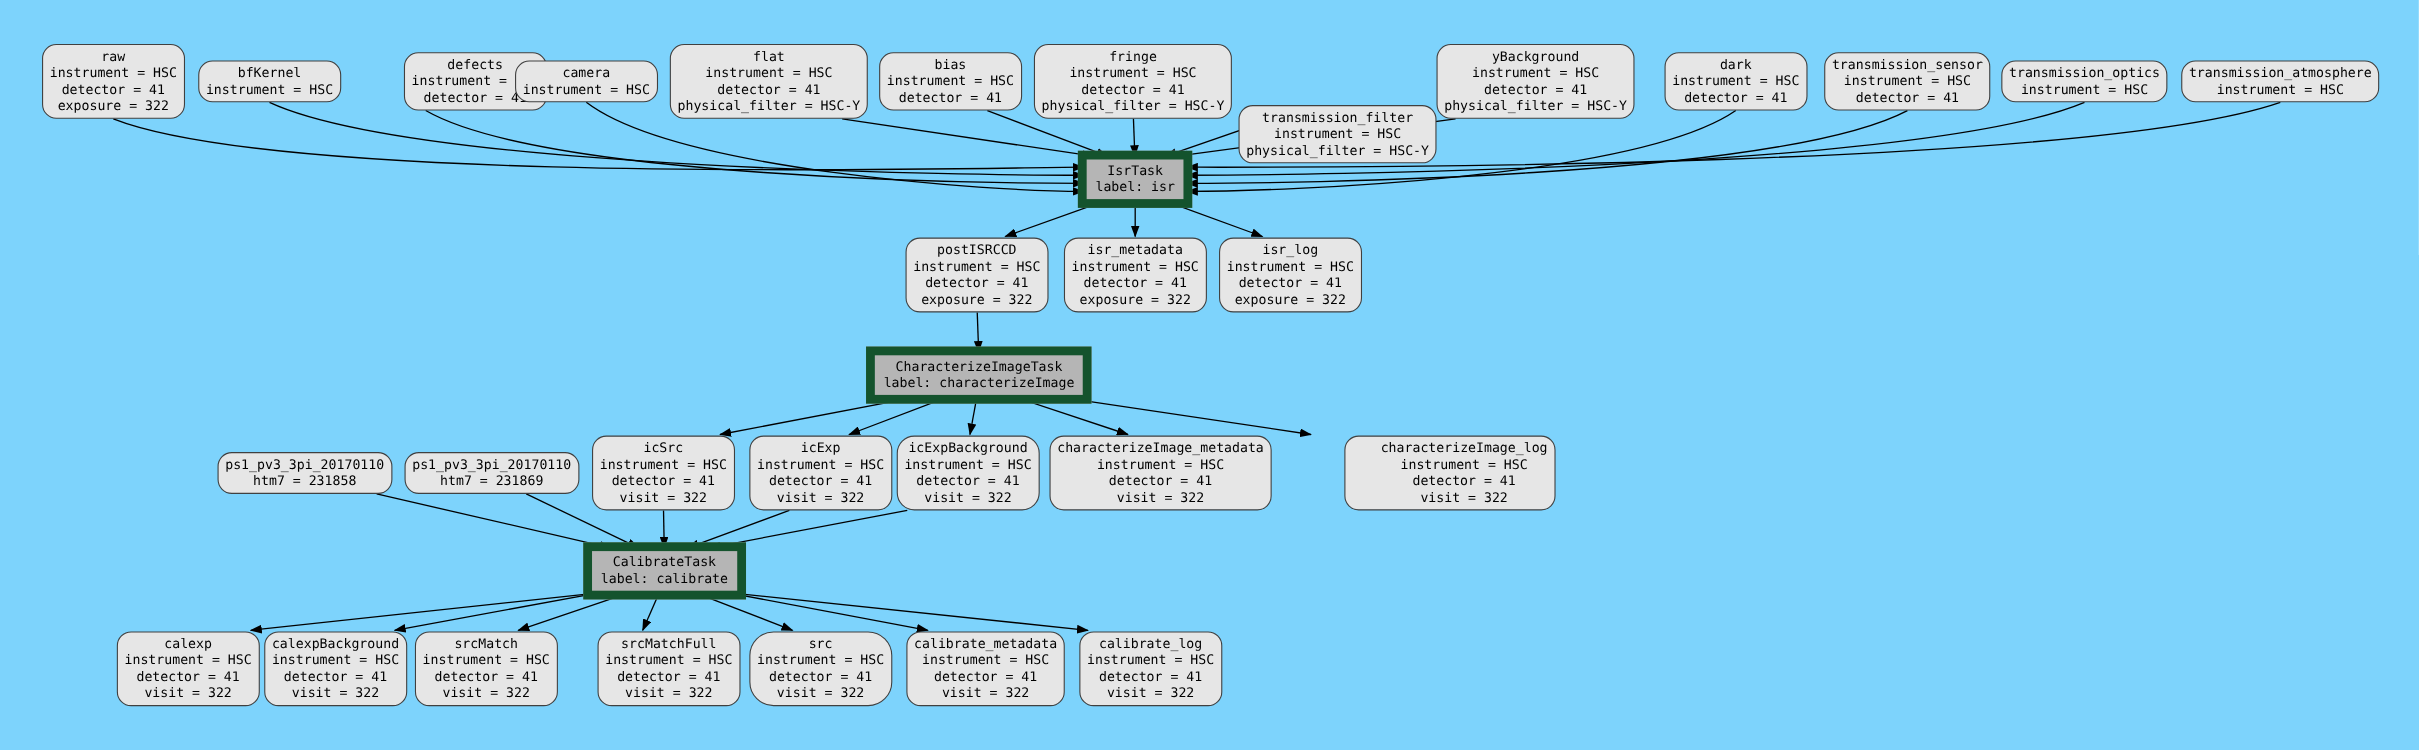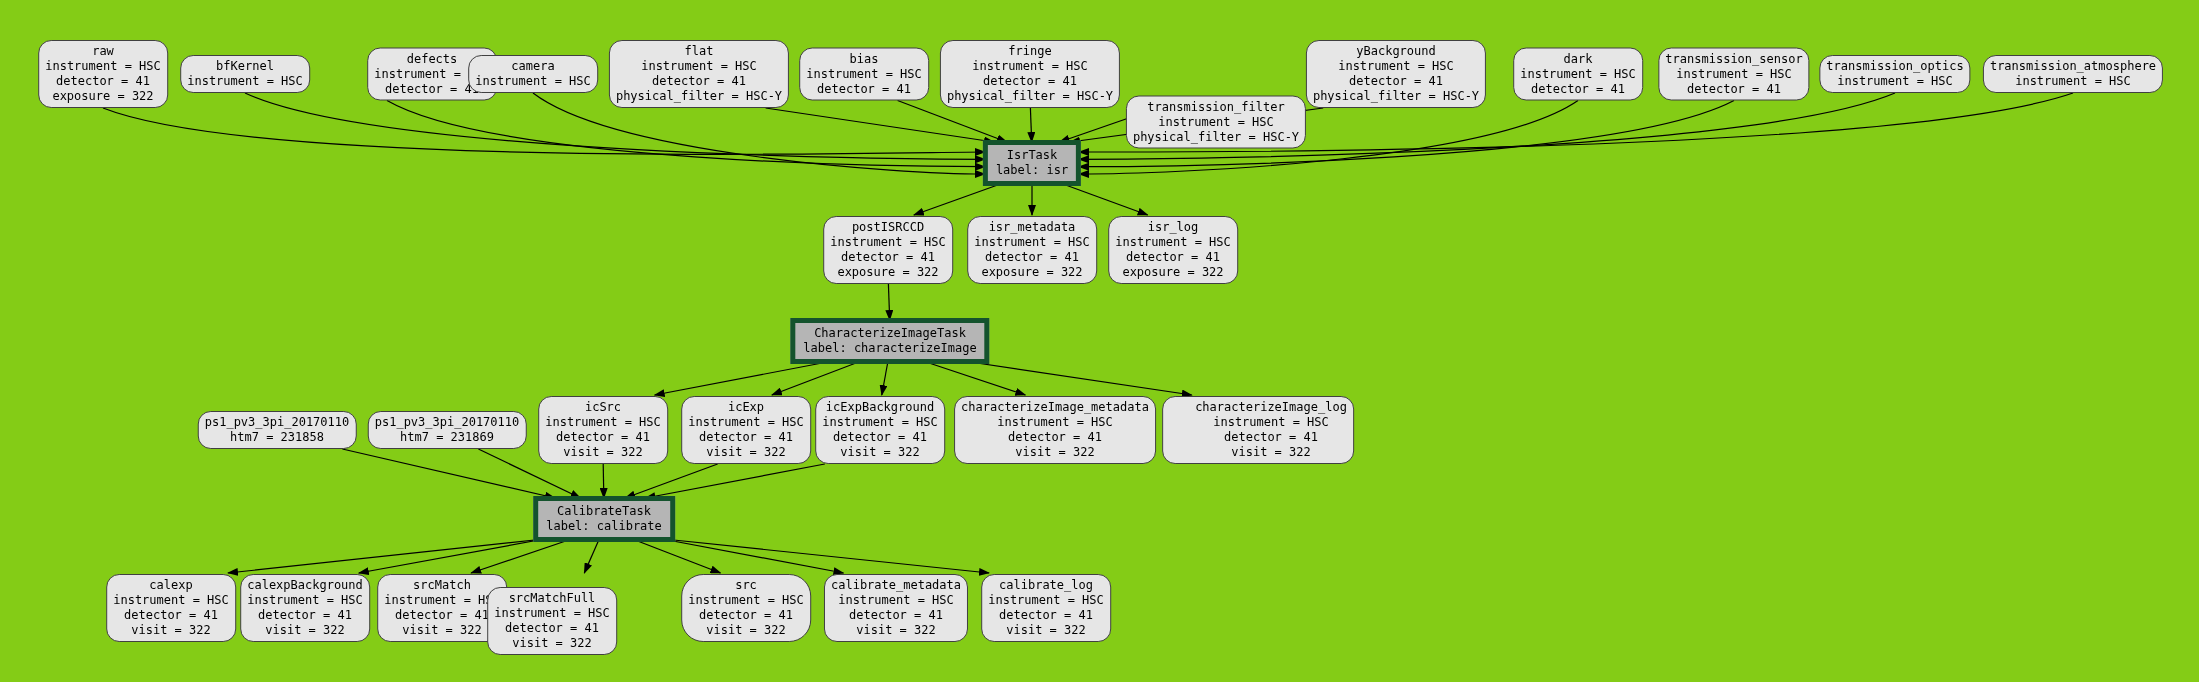--- a/index.html
+++ b/index.html
@@ -1,20 +1,20 @@
 <!DOCTYPE html>
 <html><head>
 <meta charset="utf-8">
 <style>
   html, body { margin: 0; padding: 0; background: #ffffff; }
   .canvas {
     position: relative;
     width: 2199px;
     height: 682px;
-    background: #84cc16;
+    background: #7dd3fc;
     font-family: "DejaVu Sans Mono", "Liberation Mono", monospace;
     overflow: hidden;
   }
   .edges {
     position: absolute;
     left: 0; top: 0;
     width: 2199px; height: 682px;
   }
   .node {
     position: absolute;
@@ -27,21 +27,21 @@
     box-sizing: border-box;
   }
   .node.dataset {
     background: #e6e6e6;
     border: 1.3px solid #404040;
     border-radius: 13px;
     padding: 3px 6px;
   }
   .node.task {
     background: #b5b5b5;
-    border: 5px solid #14532d;
+    border: 8px solid #14532d;
     border-radius: 0;
     padding: 3px 8px;
   }
   .node .title, .node .attr { pointer-events: none; }
   path.edge { stroke: #000000; stroke-width: 1.2; fill: none; }
 </style>
 </head>
 <body>
 
 <div class="canvas">
@@ -193,33 +193,33 @@
         <div class="attr">instrument = HSC</div>
         <div class="attr">detector = 41</div>
         <div class="attr">visit = 322</div>
       </div>
       <div class="node dataset" id="node-icExp" style="left: 746px; top: 430px;">
         <div class="title">icExp</div>
         <div class="attr">instrument = HSC</div>
         <div class="attr">detector = 41</div>
         <div class="attr">visit = 322</div>
       </div>
-      <div class="node dataset" id="node-icExpBackground" style="left: 880px; top: 430px;">
+      <div class="node dataset" id="node-icExpBackground" style="left: 880px; top: 430px; border-radius: 16px;">
         <div class="title">icExpBackground</div>
         <div class="attr">instrument = HSC</div>
         <div class="attr">detector = 41</div>
         <div class="attr">visit = 322</div>
       </div>
       <div class="node dataset" id="node-characterizeImage_metadata" style="left: 1055px; top: 430px;">
         <div class="title">characterizeImage_metadata</div>
         <div class="attr">instrument = HSC</div>
         <div class="attr">detector = 41</div>
         <div class="attr">visit = 322</div>
       </div>
-      <div class="node dataset" id="node-characterizeImage_log" style="left: 1258px; top: 430px; padding-left: 32px;">
+      <div class="node dataset" id="node-characterizeImage_log" style="left: 1318px; top: 430px; padding-left: 32px;">
         <div class="title">characterizeImage_log</div>
         <div class="attr">instrument = HSC</div>
         <div class="attr">detector = 41</div>
         <div class="attr">visit = 322</div>
       </div>
       <div class="node task" id="node-calibrate" style="left: 604px; top: 519px;">
         <div class="title">CalibrateTask</div>
         <div class="attr">label: calibrate</div>
       </div>
       <div class="node dataset" id="node-calexp" style="left: 171px; top: 608px;">
@@ -233,21 +233,21 @@
         <div class="attr">instrument = HSC</div>
         <div class="attr">detector = 41</div>
         <div class="attr">visit = 322</div>
       </div>
       <div class="node dataset" id="node-srcMatch" style="left: 442px; top: 608px;">
         <div class="title">srcMatch</div>
         <div class="attr">instrument = HSC</div>
         <div class="attr">detector = 41</div>
         <div class="attr">visit = 322</div>
       </div>
-      <div class="node dataset" id="node-srcMatchFull" style="left: 552px; top: 608px; margin-top: 13px;">
+      <div class="node dataset" id="node-srcMatchFull" style="left: 608px; top: 608px;">
         <div class="title">srcMatchFull</div>
         <div class="attr">instrument = HSC</div>
         <div class="attr">detector = 41</div>
         <div class="attr">visit = 322</div>
       </div>
       <div class="node dataset" id="node-src" style="left: 746px; top: 608px; border-radius: 22px;">
         <div class="title">src</div>
         <div class="attr">instrument = HSC</div>
         <div class="attr">detector = 41</div>
         <div class="attr">visit = 322</div>

